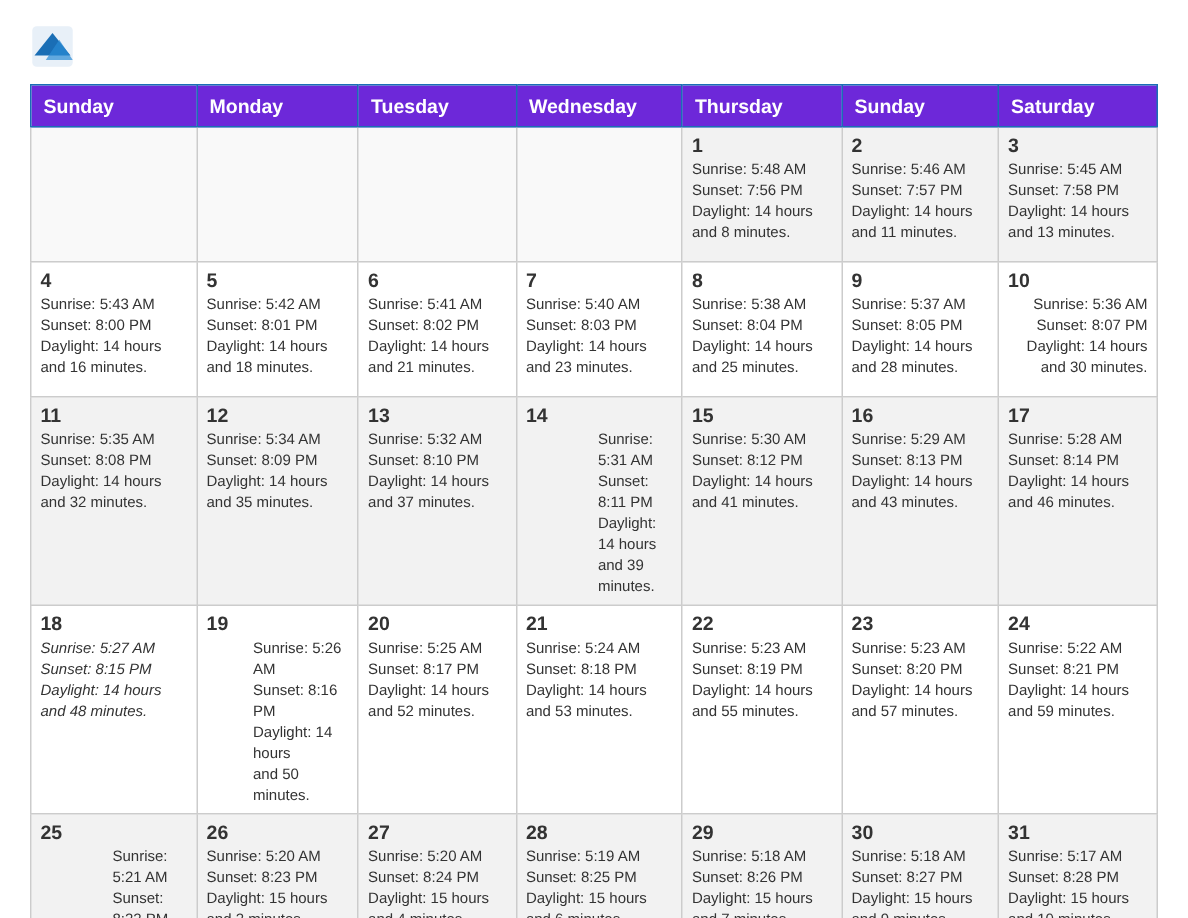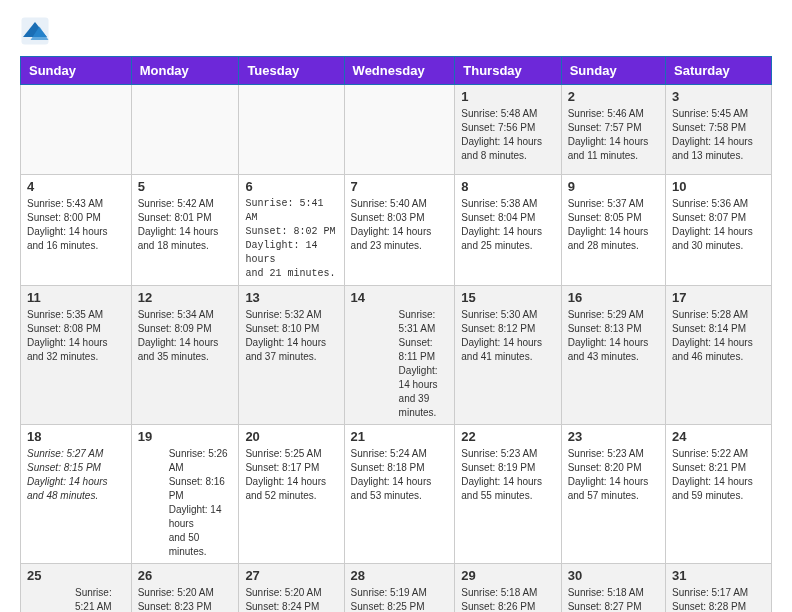--- a/index.html
+++ b/index.html
@@ -110,21 +110,21 @@
           </td>
           <td>
             <div class="cell-date">5</div>
             <div class="cell-info" style="white-space: pre-line;">Sunrise: 5:42 AM
 Sunset: 8:01 PM
 Daylight: 14 hours
 and 18 minutes.</div>
           </td>
           <td>
             <div class="cell-date">6</div>
-            <div class="cell-info" style="white-space: pre-line; font-family: Liberation Mono, monospace;">Sunrise: 5:41 AM
+            <div class="cell-info" style="white-space: pre-line;">Sunrise: 5:41 AM
 Sunset: 8:02 PM
 Daylight: 14 hours
 and 21 minutes.</div>
           </td>
           <td>
             <div class="cell-date">7</div>
             <div class="cell-info" style="white-space: pre-line;">Sunrise: 5:40 AM
 Sunset: 8:03 PM
 Daylight: 14 hours
 and 23 minutes.</div>
@@ -138,21 +138,21 @@
           </td>
           <td>
             <div class="cell-date">9</div>
             <div class="cell-info" style="white-space: pre-line;">Sunrise: 5:37 AM
 Sunset: 8:05 PM
 Daylight: 14 hours
 and 28 minutes.</div>
           </td>
           <td>
             <div class="cell-date">10</div>
-            <div class="cell-info" style="white-space: pre-line;">Sunrise: 5:36 AM
+            <div class="cell-info" style="white-space: pre-line; text-align: right;">Sunrise: 5:36 AM
 Sunset: 8:07 PM
 Daylight: 14 hours
 and 30 minutes.</div>
           </td>
         </tr>
         <tr>
           <td class="shaded">
             <div class="cell-date">11</div>
             <div class="cell-info" style="white-space: pre-line;">Sunrise: 5:35 AM
 Sunset: 8:08 PM

